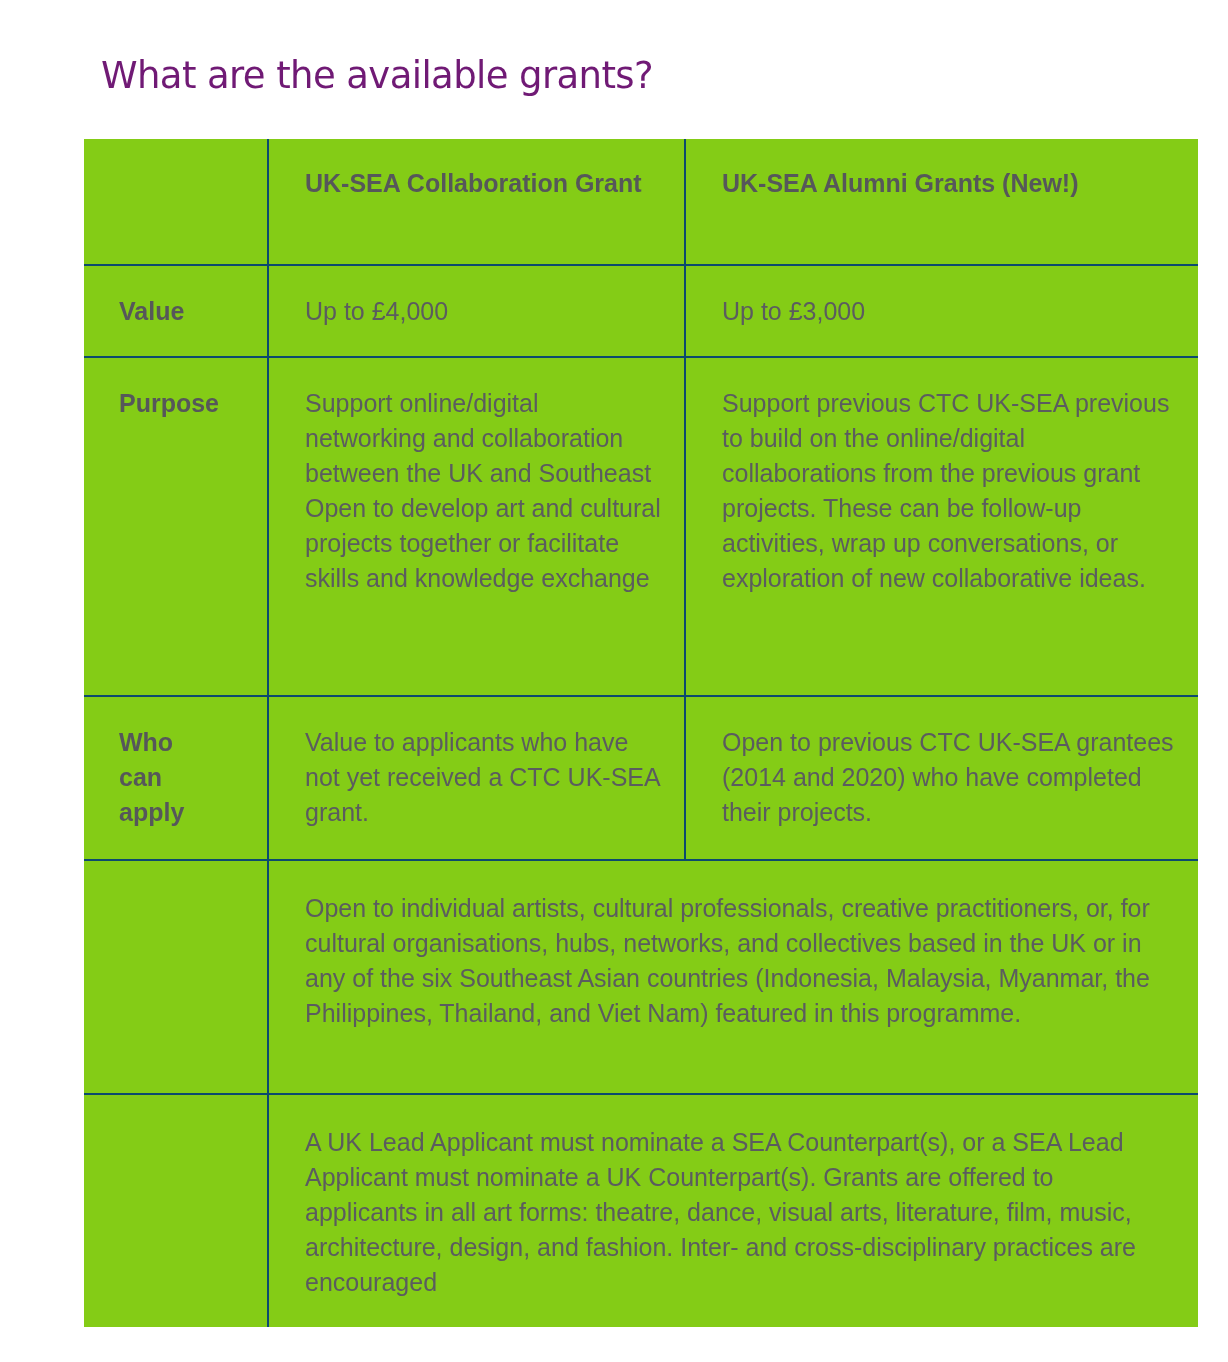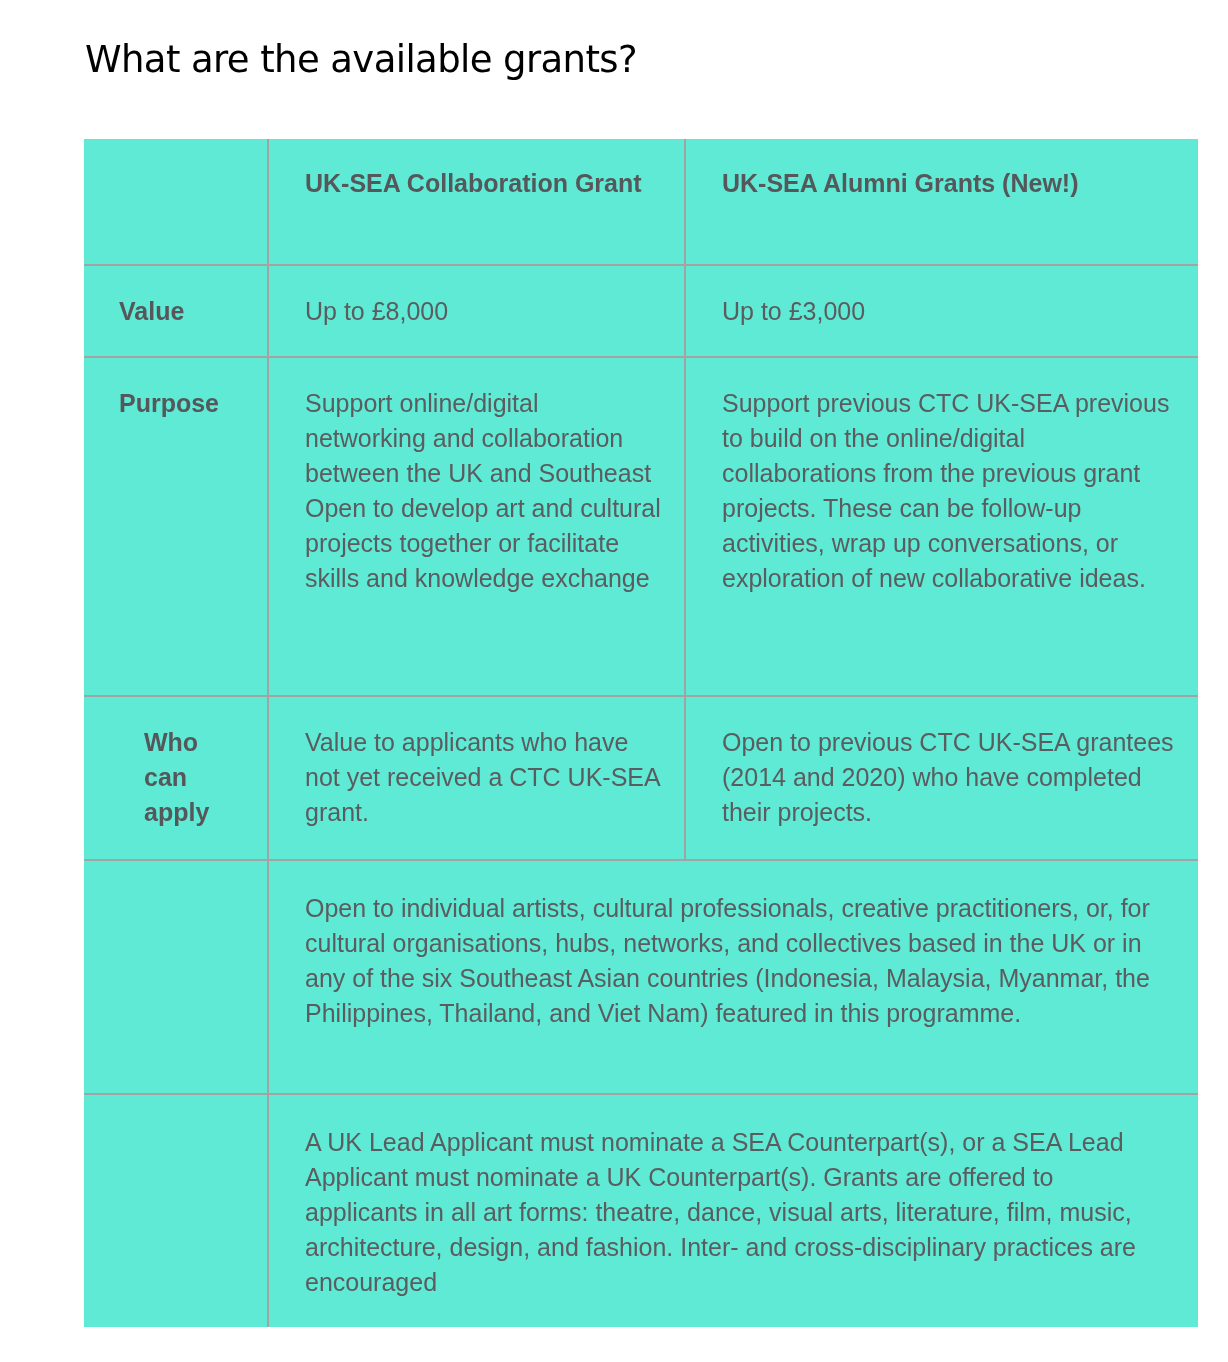--- a/index.html
+++ b/index.html
@@ -12,39 +12,39 @@
       height: 1362px;
       position: relative;
       overflow: hidden;
       font-family: "Liberation Sans", sans-serif;
       color: #58595b;
     }
     .page-title {
       position: absolute;
       left: 85px;
       top: 36px;
-      margin: 0;
+      margin: 16px;
       font-family: "DejaVu Sans", sans-serif;
       font-weight: normal;
       font-size: 37px;
       letter-spacing: -0.6px;
-      color: #000000;
+      color: #701a75;
       line-height: 48px;
     }
     .grants-table {
       position: absolute;
       left: 84px;
       top: 139px;
       width: 1114px;
       border-collapse: collapse;
       table-layout: fixed;
-      background: #5eead4;
+      background: #84cc16;
     }
     .grants-table td, .grants-table th {
-      border: 2px solid #a3a3a3;
+      border: 2px solid #0c4a6e;
       vertical-align: top;
       text-align: left;
       font-size: 25px;
       line-height: 35px;
       color: #5b5c5f;
       padding: 0;
     }
     .grants-table tr:first-child > * { border-top: none; }
     .grants-table tr:last-child > * { border-bottom: none; }
     .grants-table tr > *:first-child { border-left: none; }
@@ -85,21 +85,21 @@
     .row-who th .cell-inner {
       padding-top: 28px;
     }
     .row-who { height: 164px; }
     .row-merged td .cell-inner {
       padding-top: 30px;
       padding-right: 48px;
     }
     .row-merged-1 { height: 234px; }
     .row-merged-2 { height: 233px; }
-    .who-label .cell-inner { line-height: 35px; margin-left: 25px; }
+    .who-label .cell-inner { line-height: 35px; }
   </style>
 </head>
 <body>
 
 <h1 class="page-title">What are the available grants?</h1>
 
 <table class="grants-table">
   <colgroup>
     <col class="col-label">
     <col class="col-a">
@@ -116,21 +116,21 @@
     <th class="head-cell">
       <div class="cell-inner">UK-SEA Alumni Grants (New!)</div>
     </th>
   </tr>
 
   <tr class="row-value">
     <th class="label-cell">
       <div class="cell-inner">Value</div>
     </th>
     <td>
-      <div class="cell-inner">Up to £8,000</div>
+      <div class="cell-inner">Up to £4,000</div>
     </td>
     <td>
       <div class="cell-inner">Up to £3,000</div>
     </td>
   </tr>
 
   <tr class="row-purpose">
     <th class="label-cell">
       <div class="cell-inner">Purpose</div>
     </th>

